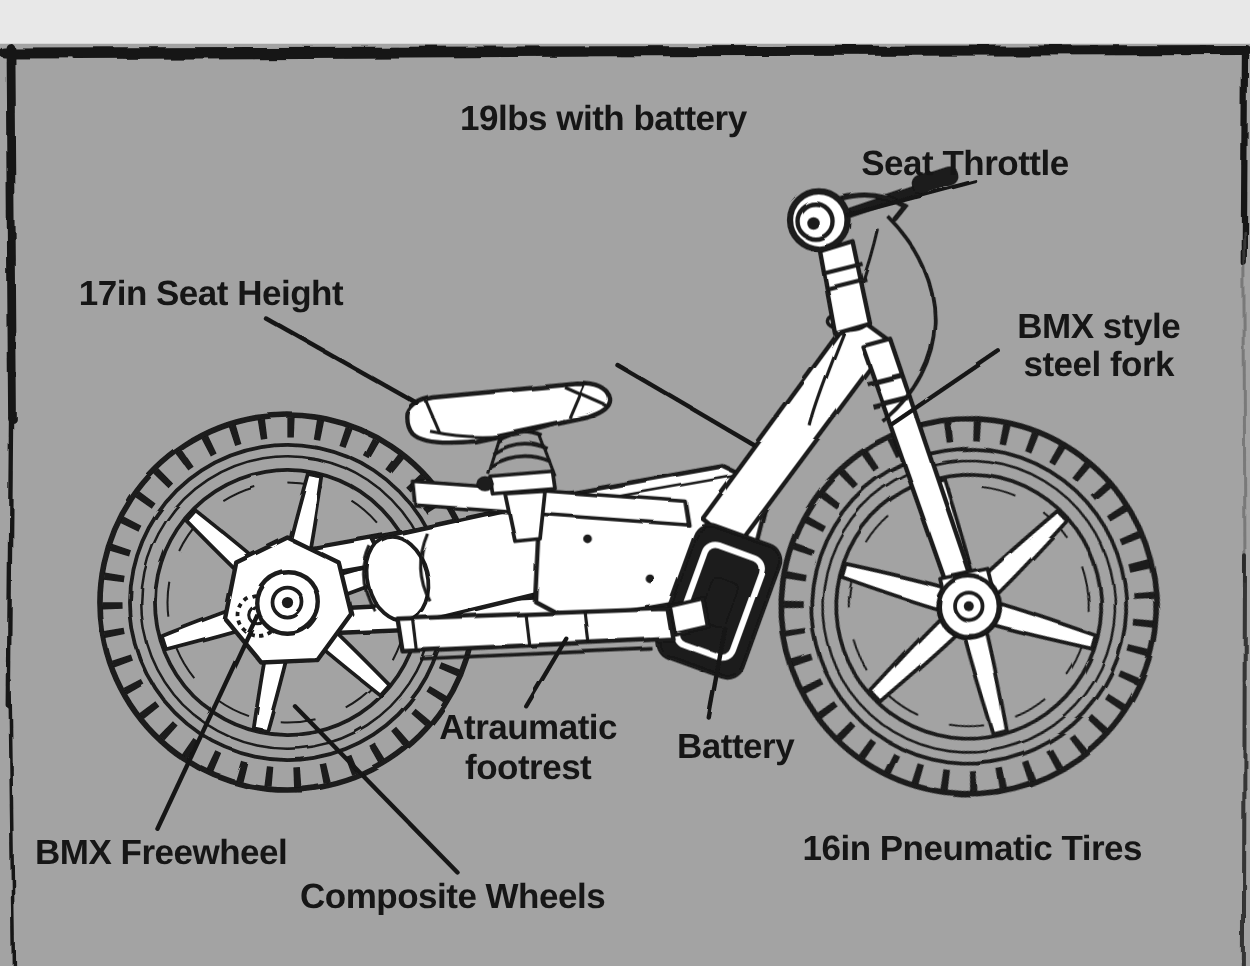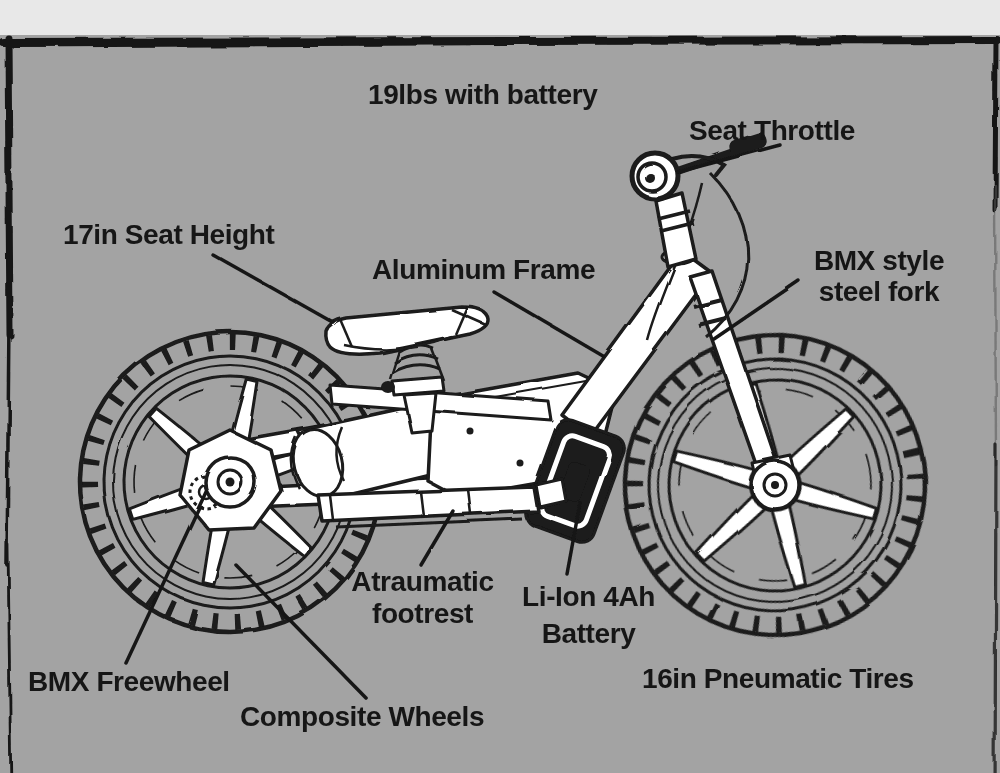--- a/index.html
+++ b/index.html
@@ -203,34 +203,32 @@
       <line x1="236" y1="530" x2="366" y2="663"></line>
     </g>
   </svg>
 
   <div class="lbl lbl-weight">19lbs with battery</div>
 
   <div class="lbl lbl-throttle">Seat Throttle</div>
 
   <div class="lbl lbl-seat">17in Seat Height</div>
 
-  <div class="lbl lbl-frame">Aluminum Frame</div>
 
   <div class="lbl lbl-fork center">
     <div>BMX style</div>
     <div>steel fork</div>
   </div>
 
   <div class="lbl lbl-footrest center">
     <div>Atraumatic</div>
     <div>footrest</div>
   </div>
 
   <div class="lbl lbl-battery center">
-    <div>Li-Ion 4Ah</div>
     <div>Battery</div>
   </div>
 
   <div class="lbl lbl-freewheel">BMX Freewheel</div>
 
   <div class="lbl lbl-composite">Composite Wheels</div>
 
   <div class="lbl lbl-tires">16in Pneumatic Tires</div>
 </div>
 

